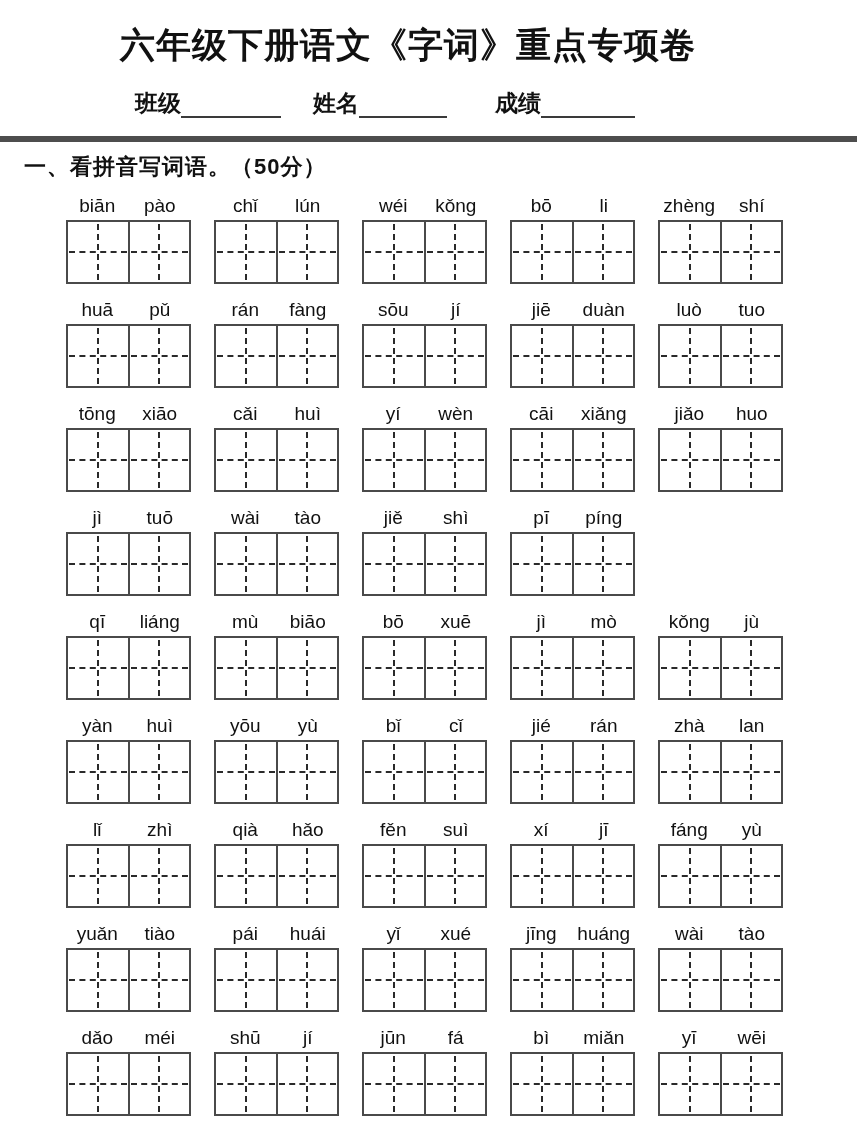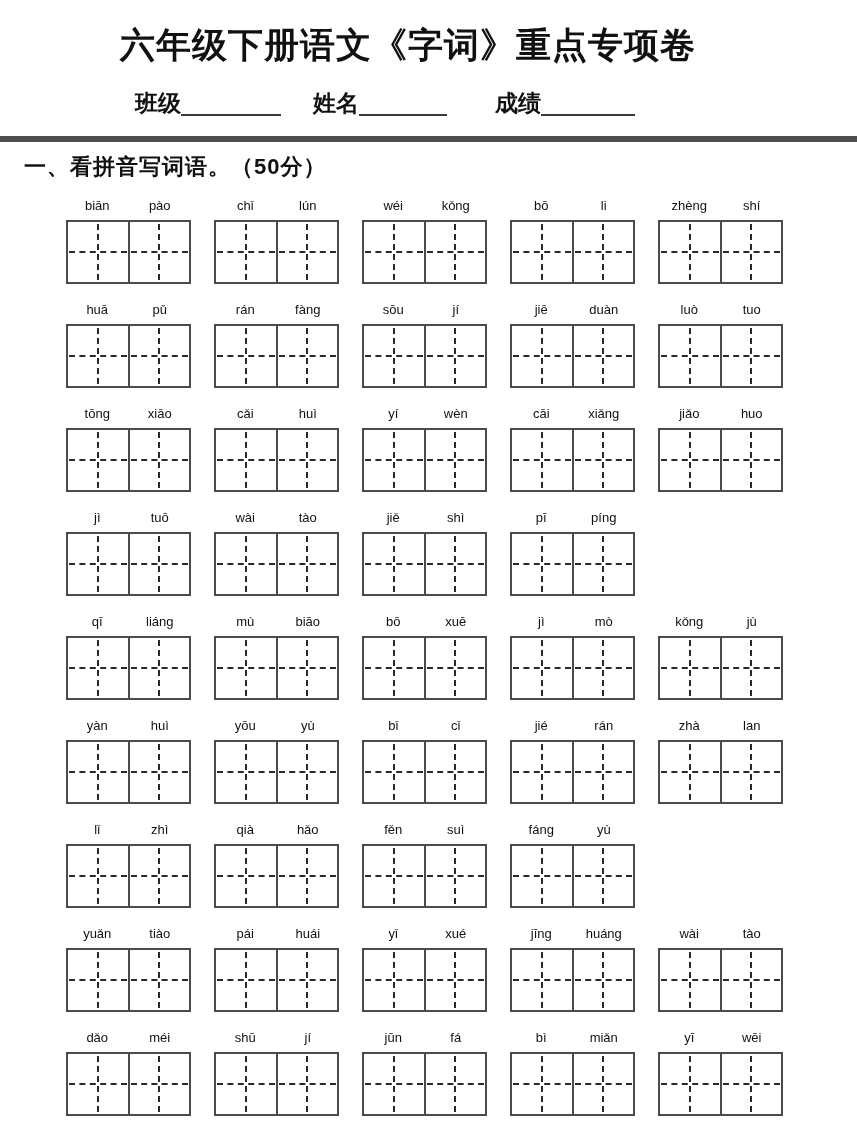--- a/index.html
+++ b/index.html
@@ -29,21 +29,21 @@
   }
   .fields{
     display:flex;
     align-items:flex-end;
     margin:22px 0 0 135px;
     font-family:"Liberation Serif","DejaVu Serif",serif;
     font-weight:700;
     font-size:23px;
     line-height:28px;
   }
-  .field{display:flex;}
+  .field{display:flex;align-items:flex-end;}
   .field:nth-child(2){margin-left:32px;}
   .field:nth-child(3){margin-left:48px;}
   .field-line{
     display:inline-block;
     height:26px;
     border-bottom:2px solid var(--line-color);
   }
   .field:nth-child(1) .field-line{width:100px;}
   .field:nth-child(2) .field-line{width:88px;}
   .field:nth-child(3) .field-line{width:94px;}
@@ -62,21 +62,21 @@
     white-space:nowrap;
   }
   .grid{margin:12px 0 0 66px;}
   .row{display:flex;gap:23px;margin-bottom:12px;}
   .word-group{width:125px;}
   .pinyin{
     display:flex;
     height:26px;
     align-items:flex-end;
     margin-bottom:2px;
-    font-size:13px;
+    font-size:19px;
     line-height:24px;
   }
   .pinyin span{flex:1;text-align:center;white-space:nowrap;}
   .box{
     height:64px;
     border:2px solid var(--box-border);
     display:flex;
     background:#fff;
   }
   .cell{flex:1;position:relative;}
@@ -449,20 +449,30 @@
           <span>fěn</span>
           <span>suì</span>
         </div>
         <div class="box">
           <div class="cell"></div>
           <div class="cell"></div>
         </div>
       </div>
       <div class="word-group">
         <div class="pinyin">
+          <span>xí</span>
+          <span>jī</span>
+        </div>
+        <div class="box">
+          <div class="cell"></div>
+          <div class="cell"></div>
+        </div>
+      </div>
+      <div class="word-group">
+        <div class="pinyin">
           <span>fáng</span>
           <span>yù</span>
         </div>
         <div class="box">
           <div class="cell"></div>
           <div class="cell"></div>
         </div>
       </div>
     </div>
     <div class="row">

